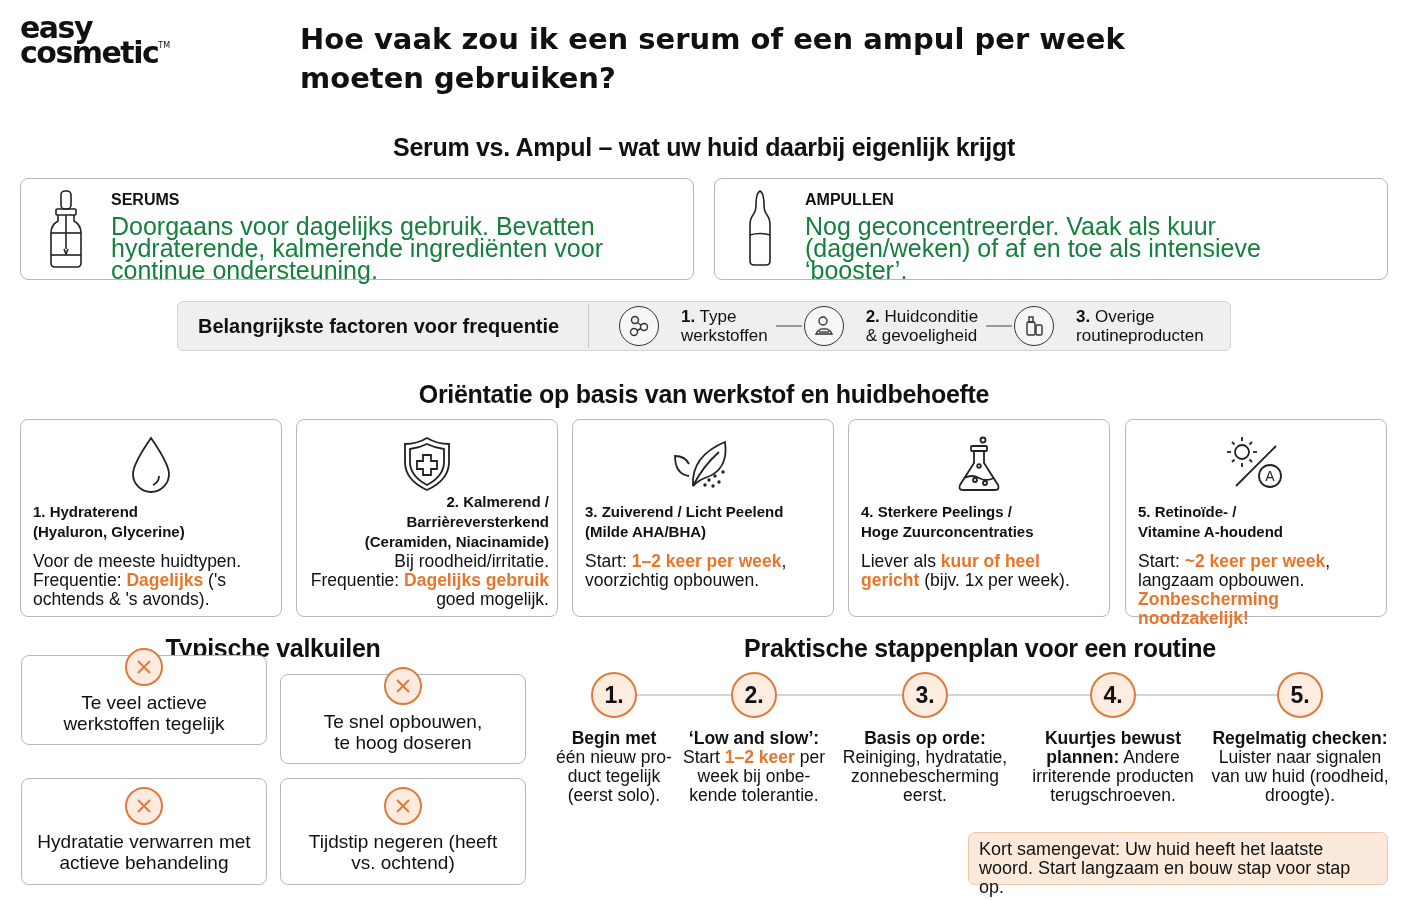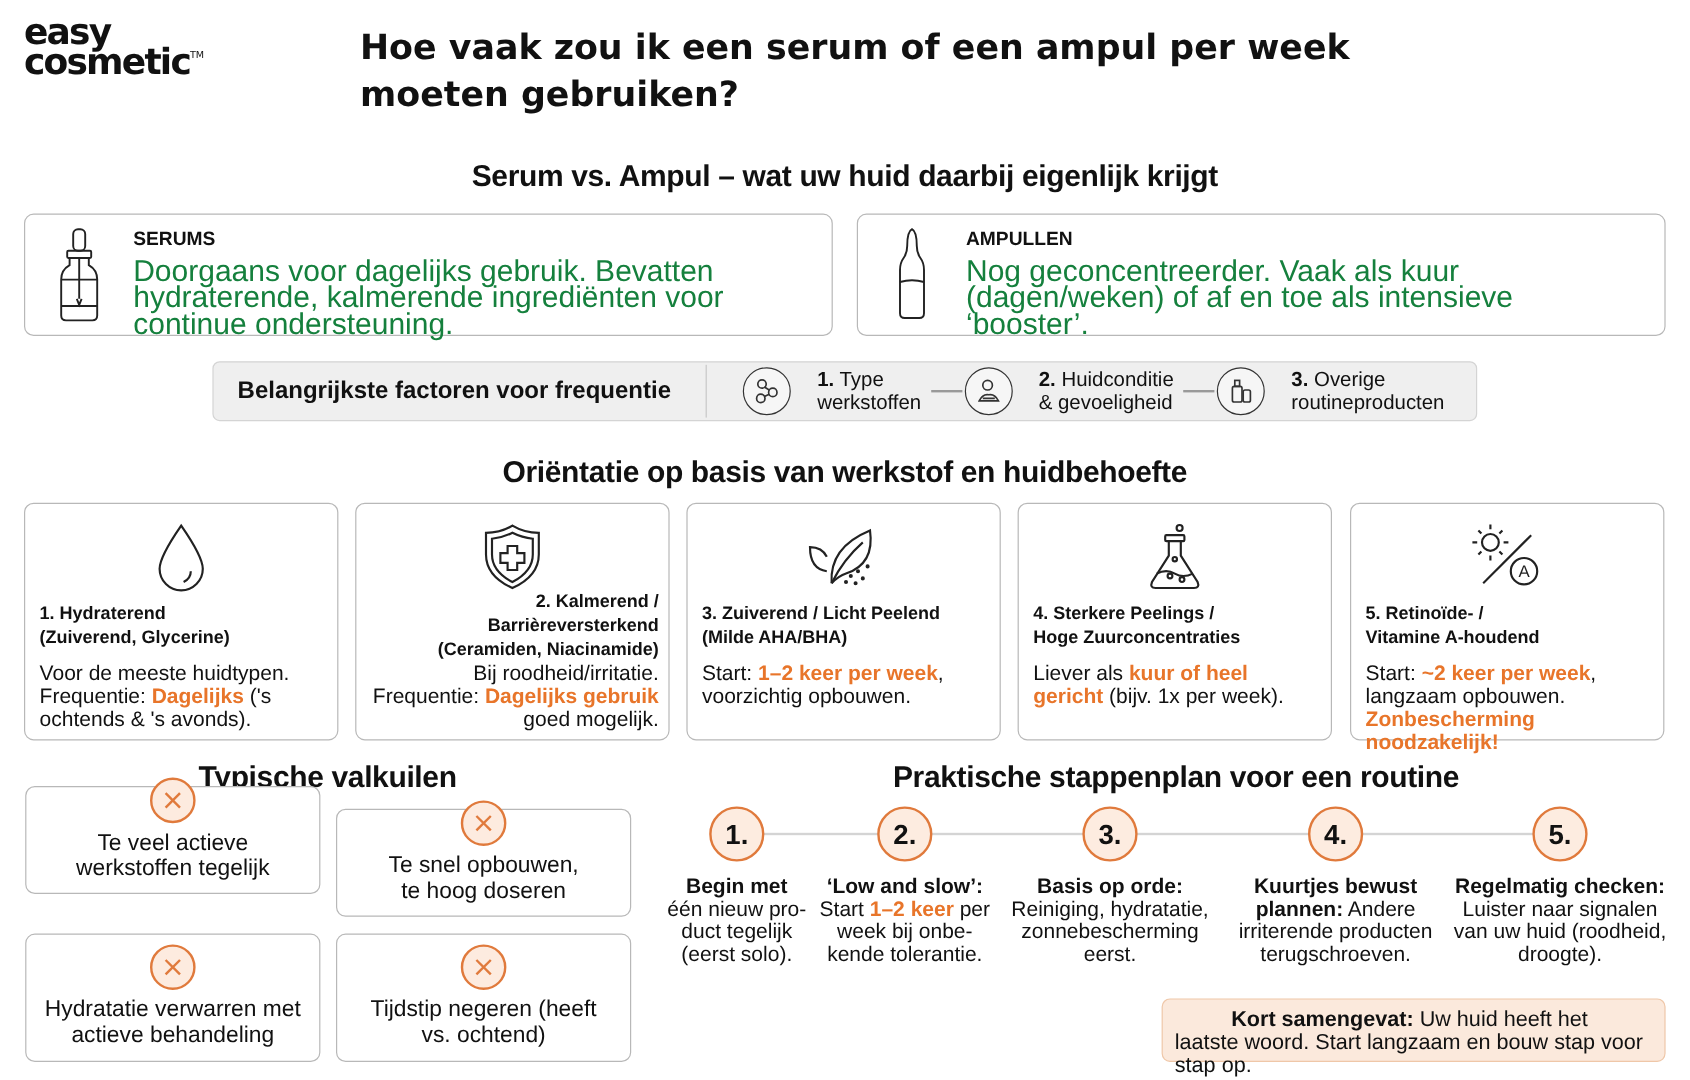--- a/index.html
+++ b/index.html
@@ -44,21 +44,21 @@
   .pit { width: 246px; }
   .pit .x { position: absolute; left: 50%; top: -8px; margin-left: -19px; width: 38px; height: 38px; border-radius: 50%; border: 2px solid #e07a3c; background: #fdebdf; display: flex; align-items: center; justify-content: center; }
   .pit .ptxt { position: absolute; left: 0; right: 0; text-align: center; font-size: 19px; line-height: 21px; }
 
   .step-line { left: 615px; top: 694px; width: 686px; height: 2px; background: #d4d4d4; }
   .step-num { width: 46px; height: 46px; border-radius: 50%; border: 2px solid #e07a3c; background: #fdece0; display: flex; align-items: center; justify-content: center; font-weight: bold; font-size: 23px; color: #111; top: 672px; }
   .step-txt { top: 729px; width: 180px; text-align: center; font-size: 17.5px; line-height: 19px; }
   .step-txt b { font-weight: bold; }
 
   .summary { left: 968px; top: 832px; width: 420px; height: 53px; background: #fbe9dc; border: 1.5px solid #efc7a8; border-radius: 7px; padding: 7px 10px; font-size: 18px; line-height: 19px; }
-  .summary b { font-weight: bold; margin-left: 47px; }
+  .summary b { font-weight: normal; }
 </style>
 </head>
 <body>
 
 <div class="abs logo">
   <span class="l1">easy</span>
   <span class="l2"><span>cosmetic</span><span class="tm">TM</span></span>
 </div>
 
 <div class="abs main-title">Hoe vaak zou ik een serum of een ampul per week moeten gebruiken?</div>
@@ -140,21 +140,21 @@
 <div class="abs section-title" style="left:0;width:1408px;top:380px;">Oriëntatie op basis van werkstof en huidbehoefte</div>
 
 <div class="abs card wcard" style="left:20px;">
   <div class="wicon">
     <svg width="44" height="60" viewBox="0 0 44 60" fill="none" stroke="#222" stroke-width="1.8">
         <path d="M22 4 q-18 26 -18 36 a18 18 0 0 0 36 0 q0 -10 -18 -36 z"></path>
         <path d="M30 42 q0 6 -6 9"></path>
       </svg>
   </div>
   <div class="wbody" style="top:82px;">
-    <div class="wtitle"><span>1. Hydraterend</span><br><span>(Zuiverend, Glycerine)</span></div>
+    <div class="wtitle"><span>1. Hydraterend</span><br><span>(Hyaluron, Glycerine)</span></div>
     <div class="wdesc"><span>Voor de meeste huidtypen. Frequentie: </span><span class="hl">Dagelijks</span><span> ('s ochtends &amp; 's avonds).</span></div>
   </div>
 </div>
 
 <div class="abs card wcard" style="left:296px;text-align:right;">
   <div class="wicon">
     <svg width="52" height="58" viewBox="0 0 52 58" fill="none" stroke="#222" stroke-width="1.8">
         <path d="M26 3 q10 6 22 6 v18 q0 18 -22 28 q-22 -10 -22 -28 v-18 q12 0 22 -6 z"></path>
         <path d="M26 9 q8 4 17 5 v13 q0 14 -17 23 q-17 -9 -17 -23 v-13 q9 -1 17 -5 z"></path>
         <path d="M22 20 h8 v6 h6 v8 h-6 v6 h-8 v-6 h-6 v-8 h6 z"></path>

